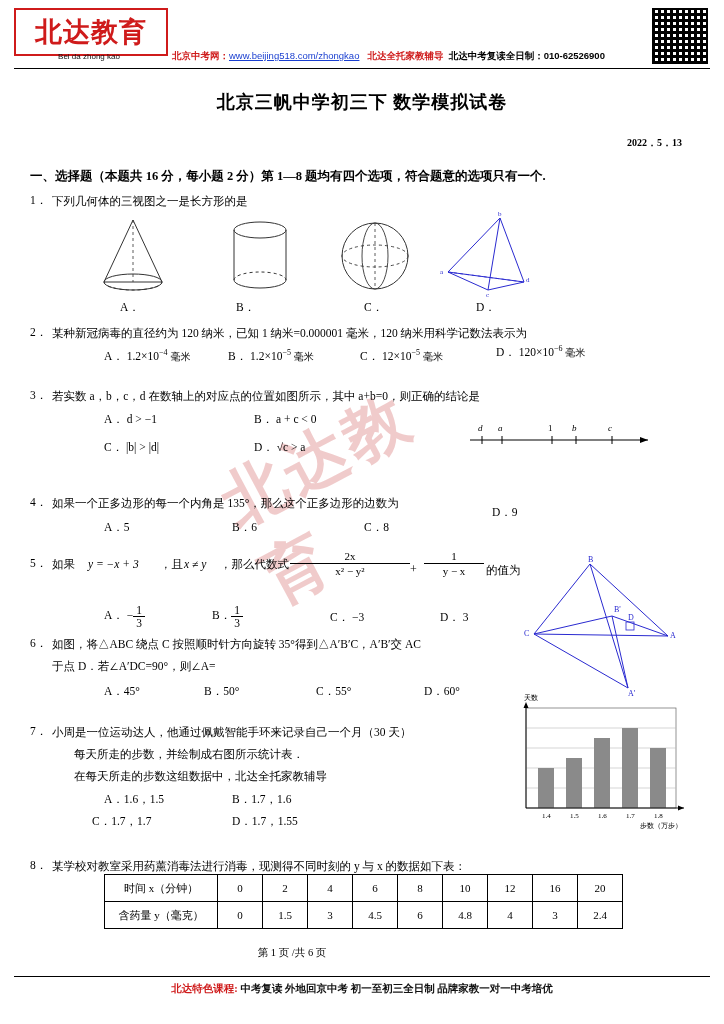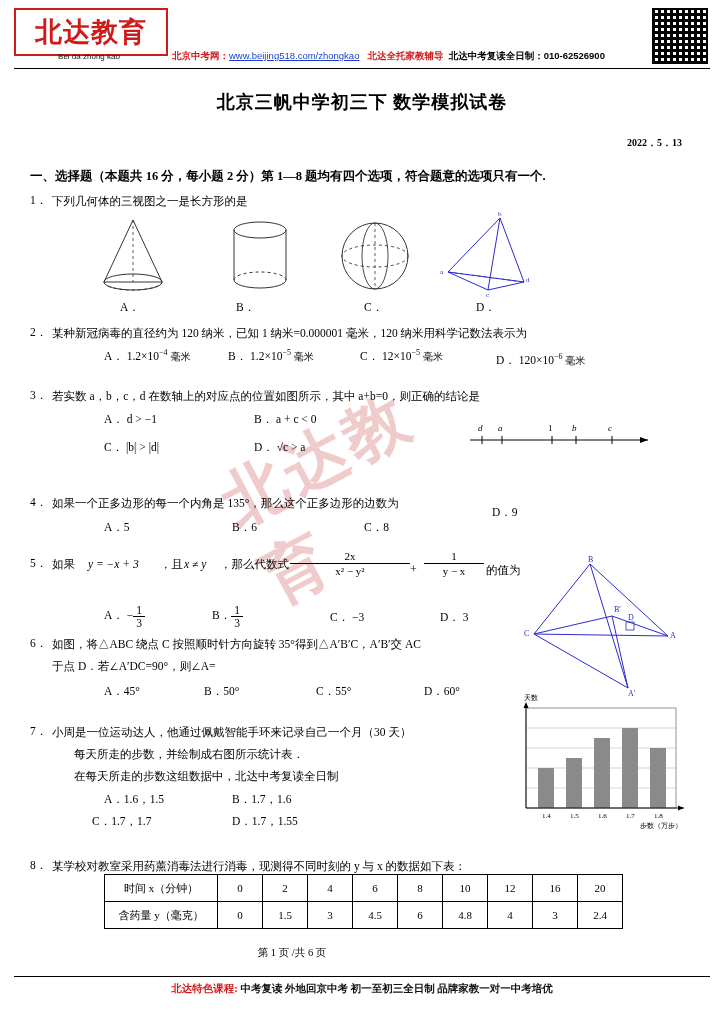--- a/index.html
+++ b/index.html
@@ -186,21 +186,21 @@
   <div class="opt" style="left:228px;top:348px;">
     <span>B．</span>
     <span>1.2×10</span><sup>−5</sup>
     <span class="small">毫米</span>
   </div>
   <div class="opt" style="left:360px;top:348px;">
     <span>C．</span>
     <span>12×10</span><sup>−5</sup>
     <span class="small">毫米</span>
   </div>
-  <div class="opt" style="left:496px;top:352px;">
+  <div class="opt" style="left:496px;top:344px;">
     <span>D．</span>
     <span>120×10</span><sup>−6</sup>
     <span class="small">毫米</span>
   </div>
 
   <div class="qn" style="left:30px;top:388px;">3．</div>
   <div class="q" style="left:52px;top:388px;width:620px;">若实数 a，b，c，d 在数轴上的对应点的位置如图所示，其中 a+b=0，则正确的结论是</div>
 
   <div class="opt" style="left:104px;top:412px;">A． d &gt; −1</div>
   <div class="opt" style="left:254px;top:412px;">B． a + c &lt; 0</div>
@@ -293,21 +293,21 @@
       <text x="8" y="80" font-size="8" fill="#2a2ad0">C</text>
       <text x="112" y="64" font-size="8" fill="#2a2ad0">D</text>
       <text x="154" y="82" font-size="8" fill="#2a2ad0">A</text>
       <text x="112" y="140" font-size="8" fill="#2a2ad0">A'</text>
     </svg>
   </div>
 
   <div class="qn" style="left:30px;top:724px;">7．</div>
   <div class="q" style="left:52px;top:724px;width:440px;">小周是一位运动达人，他通过佩戴智能手环来记录自己一个月（30 天）</div>
   <div class="q" style="left:74px;top:746px;width:440px;">每天所走的步数，并绘制成右图所示统计表．</div>
-  <div class="q" style="left:74px;top:768px;width:440px;">在每天所走的步数这组数据中，北达中考复读全日制</div>
+  <div class="q" style="left:74px;top:768px;width:440px;">在每天所走的步数这组数据中，北达全托家教辅导</div>
   <div class="opt" style="left:104px;top:792px;">A．1.6，1.5</div>
   <div class="opt" style="left:232px;top:792px;">B．1.7，1.6</div>
   <div class="opt" style="left:92px;top:814px;">C．1.7，1.7</div>
   <div class="opt" style="left:232px;top:814px;">D．1.7，1.55</div>
 
   <div class="figwrap" style="left:500px;top:694px;">
     <svg width="196" height="140" viewBox="0 0 196 140">
 
       <rect x="26" y="14" width="150" height="100" fill="none" stroke="#666" stroke-width=".7"></rect>
       <line x1="26" y1="34" x2="176" y2="34" stroke="#bbb" stroke-width=".6"></line>

